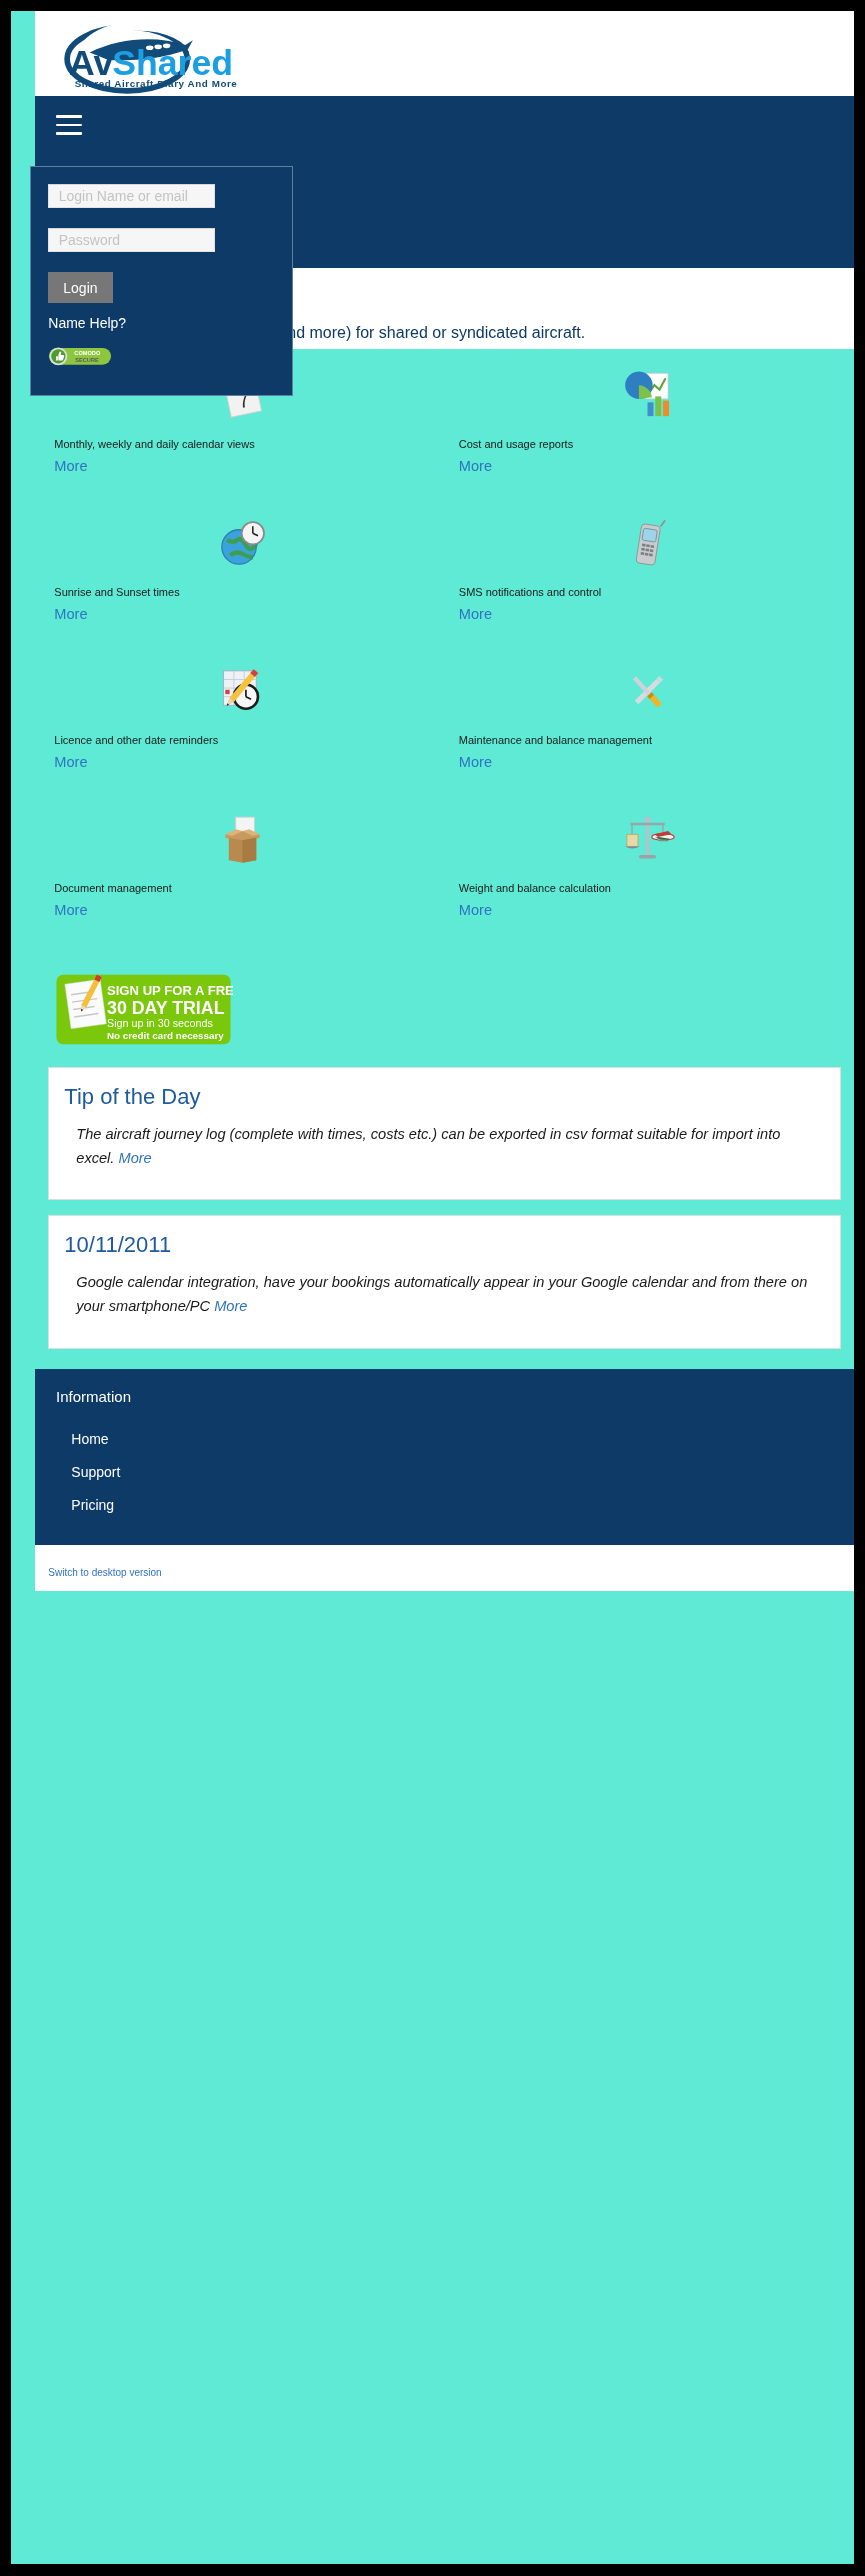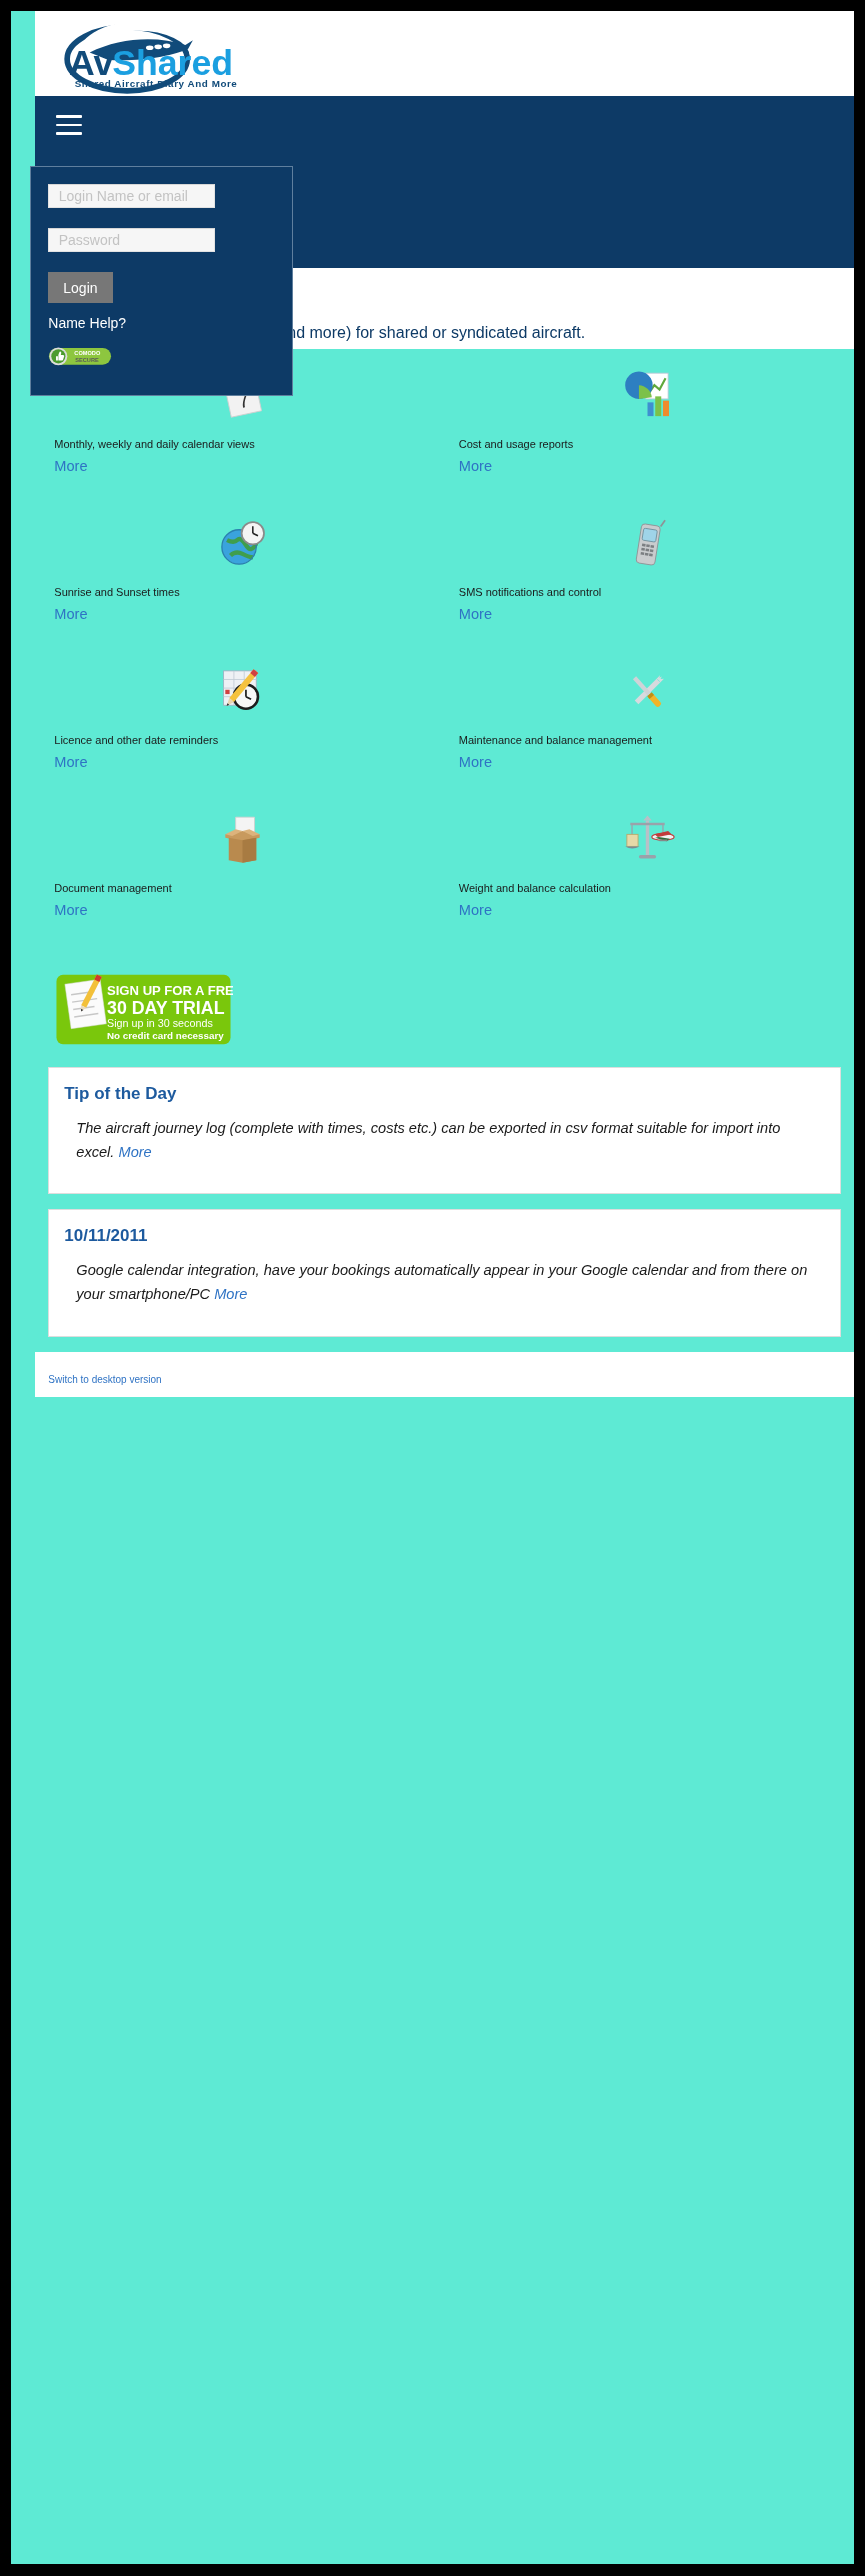--- a/index.html
+++ b/index.html
@@ -168,23 +168,23 @@
   
   .cards { padding: 3.8px 13px 0 13px; }
   .card {
     border: 0.9px solid #dddddd;
     background: #ffffff;
     padding: 16px 15px 17px 15px;
     margin-bottom: 15px;
   }
   .card-title {
     color: #1d5a9e;
-    font-size: 17px;
+    font-size: 22px;
     margin: 0 0 13px 0;
-    font-weight: bold;
+    font-weight: normal;
   }
   .card-body {
     font-size: 14.6px;
     color: #1a1a1a;
     line-height: 1.62;
     margin: 12px;
     font-style: italic;
   }
   .card-body a {
     color: #2f73c4;
@@ -447,19 +447,25 @@
       <p class="card-body"><span>The aircraft journey log (complete with times, costs etc.) can be exported in csv format suitable for import into excel.</span> <a>More</a></p>
     </div>
 
     <div class="card">
       <h3 class="card-title">10/11/2011</h3>
       <p class="card-body"><span>Google calendar integration, have your bookings automatically appear in your Google calendar and from there on your smartphone/PC</span> <a>More</a></p>
     </div>
 
   </div>
 
+  <div class="footer">
+    <h4 class="footer-title">Information</h4>
+    <a class="footer-link">Home</a>
+    <a class="footer-link">Support</a>
+    <a class="footer-link">Pricing</a>
+  </div>
 
   <div class="desktop-bar">
     <a class="desktop-link">Switch to desktop version</a>
   </div>
 
 </div>
 
 
 </body></html>

